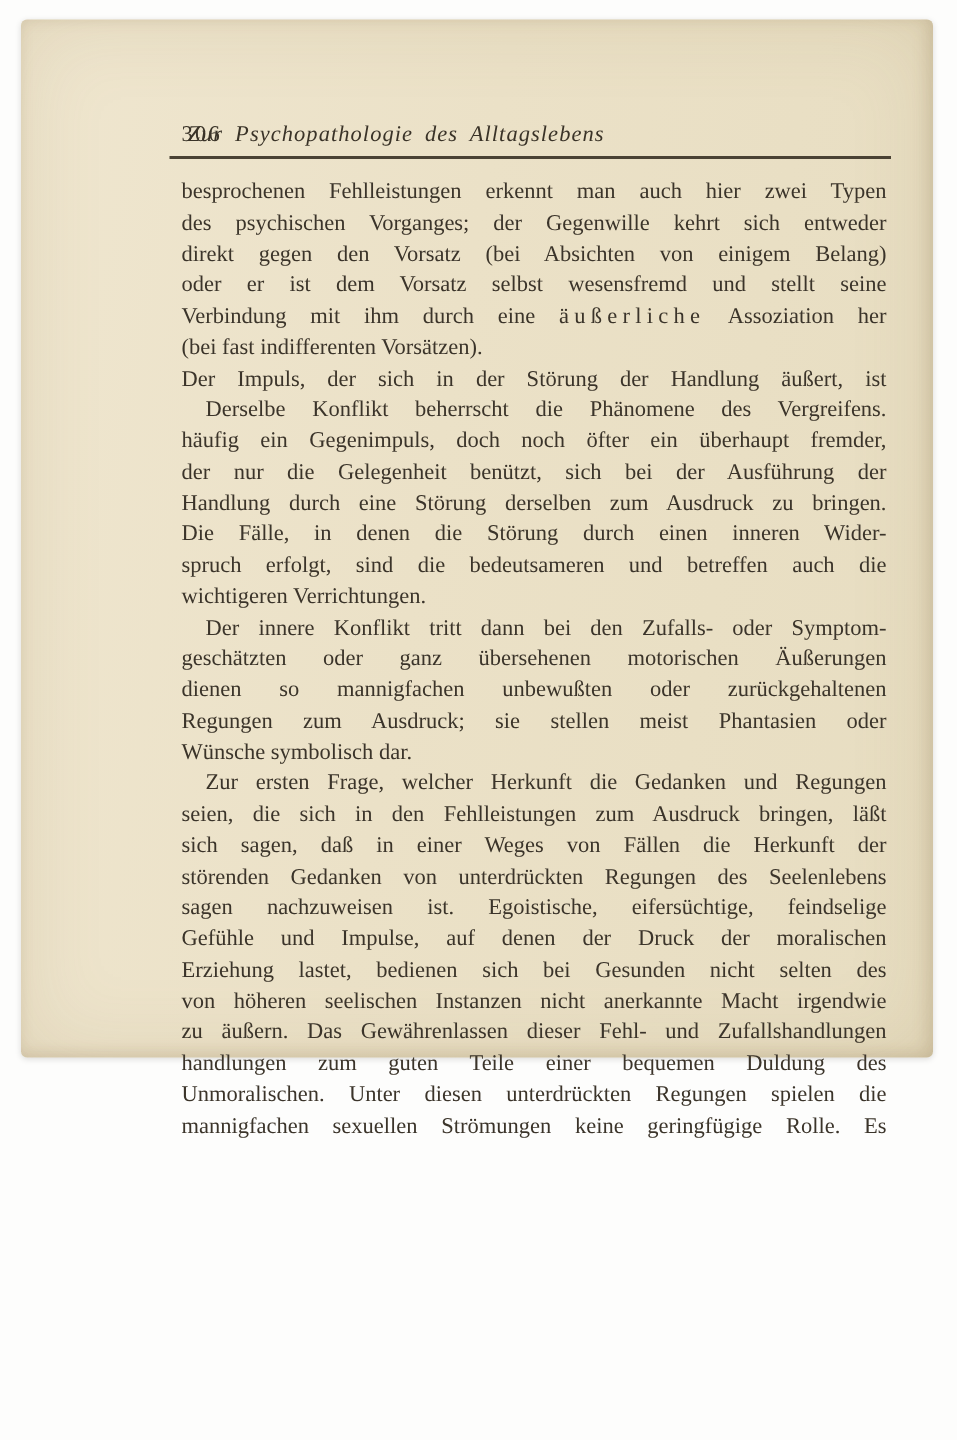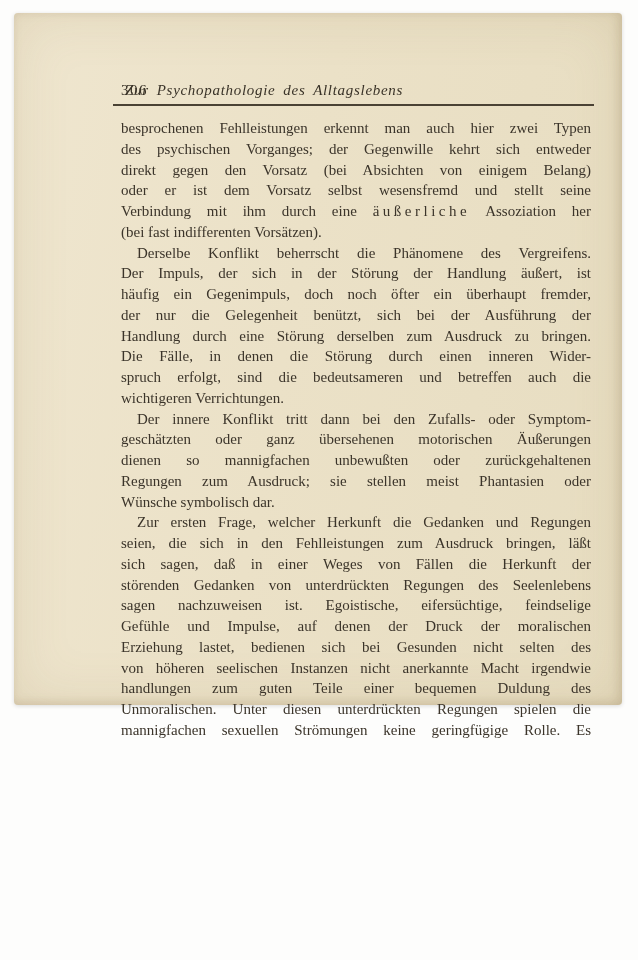--- a/index.html
+++ b/index.html
@@ -70,22 +70,22 @@
       <div>
         <div class="ln">besprochenen Fehlleistungen erkennt man auch hier zwei Typen</div>
         <div class="ln">des psychischen Vorganges; der Gegenwille kehrt sich entweder</div>
         <div class="ln">direkt gegen den Vorsatz (bei Absichten von einigem Belang)</div>
         <div class="ln">oder er ist dem Vorsatz selbst wesensfremd und stellt seine</div>
         <div class="ln"><span>Verbindung mit ihm durch eine </span><span class="sperr">äußerliche</span><span> Assoziation her</span></div>
         <div class="ln end">(bei fast indifferenten Vorsätzen).</div>
       </div>
 
       <div>
+        <div class="ln">Der Impuls, der sich in der Störung der Handlung äußert, ist</div>
         <div class="ln ind">Derselbe Konflikt beherrscht die Phänomene des Vergreifens.</div>
-        <div class="ln">Der Impuls, der sich in der Störung der Handlung äußert, ist</div>
         <div class="ln">häufig ein Gegenimpuls, doch noch öfter ein überhaupt fremder,</div>
         <div class="ln">der nur die Gelegenheit benützt, sich bei der Ausführung der</div>
         <div class="ln">Handlung durch eine Störung derselben zum Ausdruck zu bringen.</div>
         <div class="ln">Die Fälle, in denen die Störung durch einen inneren Wider-</div>
         <div class="ln">spruch erfolgt, sind die bedeutsameren und betreffen auch die</div>
         <div class="ln end">wichtigeren Verrichtungen.</div>
       </div>
 
       <div>
         <div class="ln ind">Der innere Konflikt tritt dann bei den Zufalls- oder Symptom-</div>
@@ -97,20 +97,21 @@
 
       <div>
         <div class="ln ind">Zur ersten Frage, welcher Herkunft die Gedanken und Regungen</div>
         <div class="ln">seien, die sich in den Fehlleistungen zum Ausdruck bringen, läßt</div>
         <div class="ln">sich sagen, daß in einer Weges von Fällen die Herkunft der</div>
         <div class="ln">störenden Gedanken von unterdrückten Regungen des Seelenlebens</div>
         <div class="ln">sagen nachzuweisen ist.  Egoistische, eifersüchtige, feindselige</div>
         <div class="ln">Gefühle und Impulse, auf denen der Druck der moralischen</div>
         <div class="ln">Erziehung lastet, bedienen sich bei Gesunden nicht selten des</div>
         <div class="ln">von höheren seelischen Instanzen nicht anerkannte Macht irgendwie</div>
+        <div class="ln">zu äußern. Das Gewährenlassen dieser Fehl- und Zufallshandlungen</div>
         <div class="ln">handlungen zum guten Teile einer bequemen Duldung des</div>
         <div class="ln">Unmoralischen. Unter diesen unterdrückten Regungen spielen die</div>
         <div class="ln">mannigfachen sexuellen Strömungen keine geringfügige Rolle. Es</div>
       </div>
 
     </div>
   </div>
 </div>
 
 </body></html>

